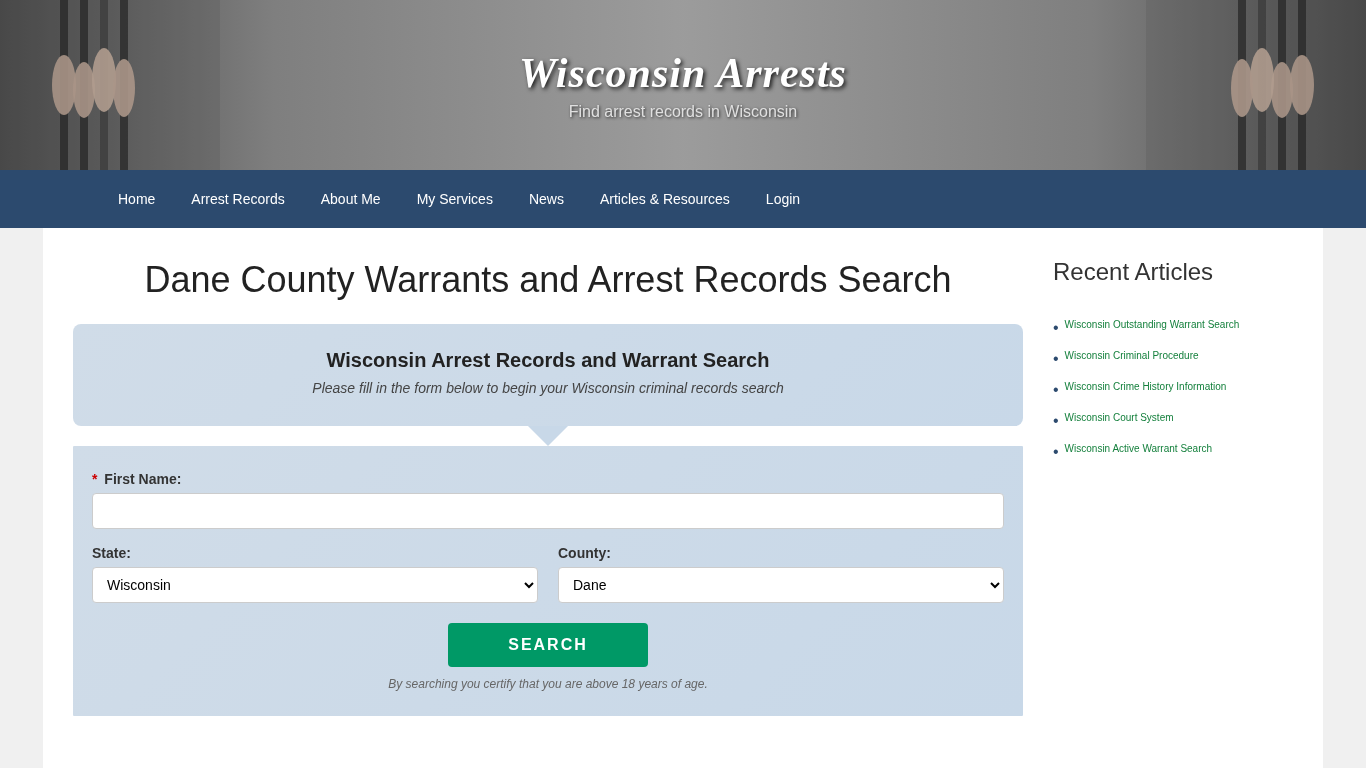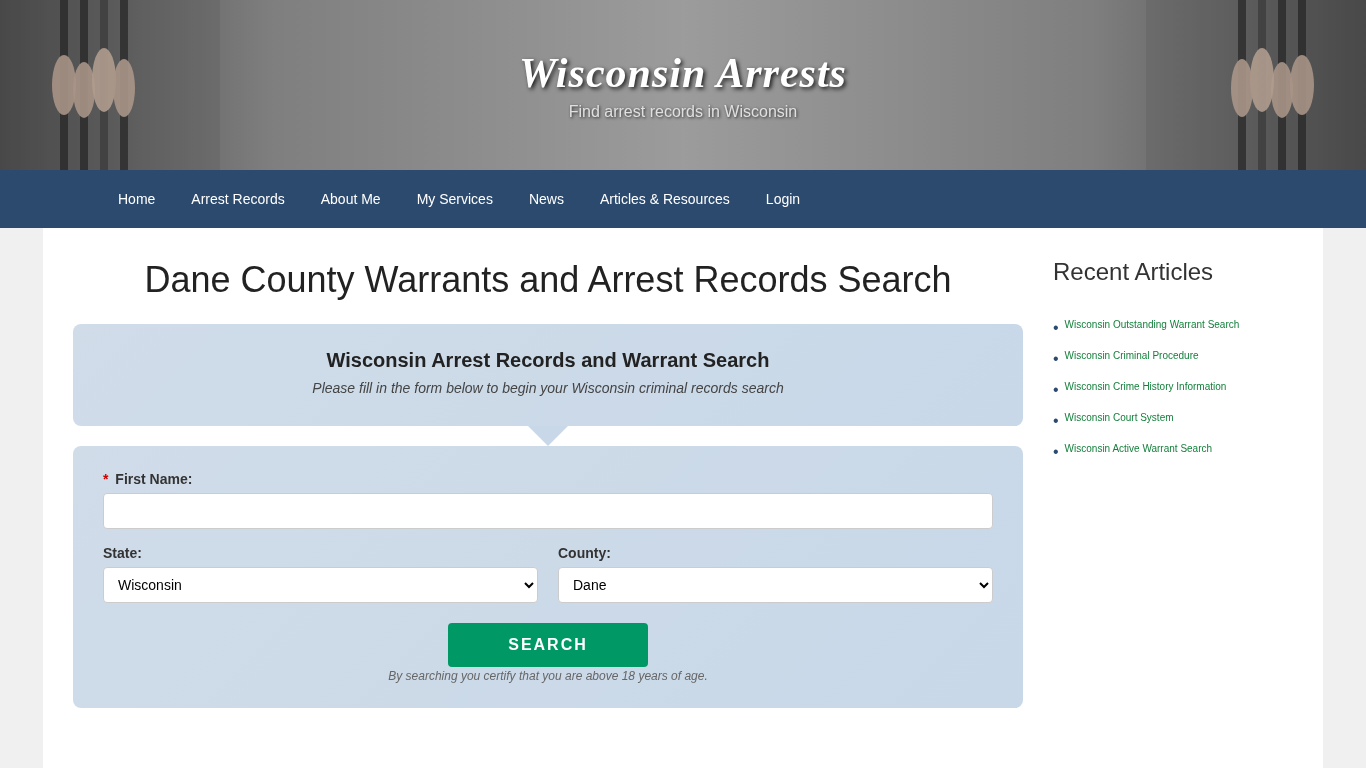--- a/index.html
+++ b/index.html
@@ -130,22 +130,22 @@
       height: 0;
       border-left: 20px solid transparent;
       border-right: 20px solid transparent;
       border-top: 20px solid #c8d8e8;
       margin: 0 auto;
     }
 
     
     .form-container {
       background: linear-gradient(135deg, #d0dce8 0%, #c8d8e8 100%);
-      border-radius: 8px;
-      padding: 25px 30px;
+      border-radius: 1px;
+      padding: 25px 19px;
       margin-top: 0;
     }
     .form-row {
       display: flex;
       gap: 20px;
       margin-bottom: 16px;
     }
     .form-group {
       flex: 1;
     }
@@ -193,21 +193,21 @@
       font-weight: bold;
       letter-spacing: 2px;
       border-radius: 4px;
       cursor: pointer;
       text-transform: uppercase;
     }
     .form-disclaimer {
       text-align: center;
       font-size: 12px;
       color: #666;
-      margin-top: 2px;
+      margin-top: 10px;
       font-style: italic;
     }
 
     
     .sidebar {
       width: 240px;
       flex-shrink: 0;
     }
     .sidebar-title {
       font-size: 24px;

